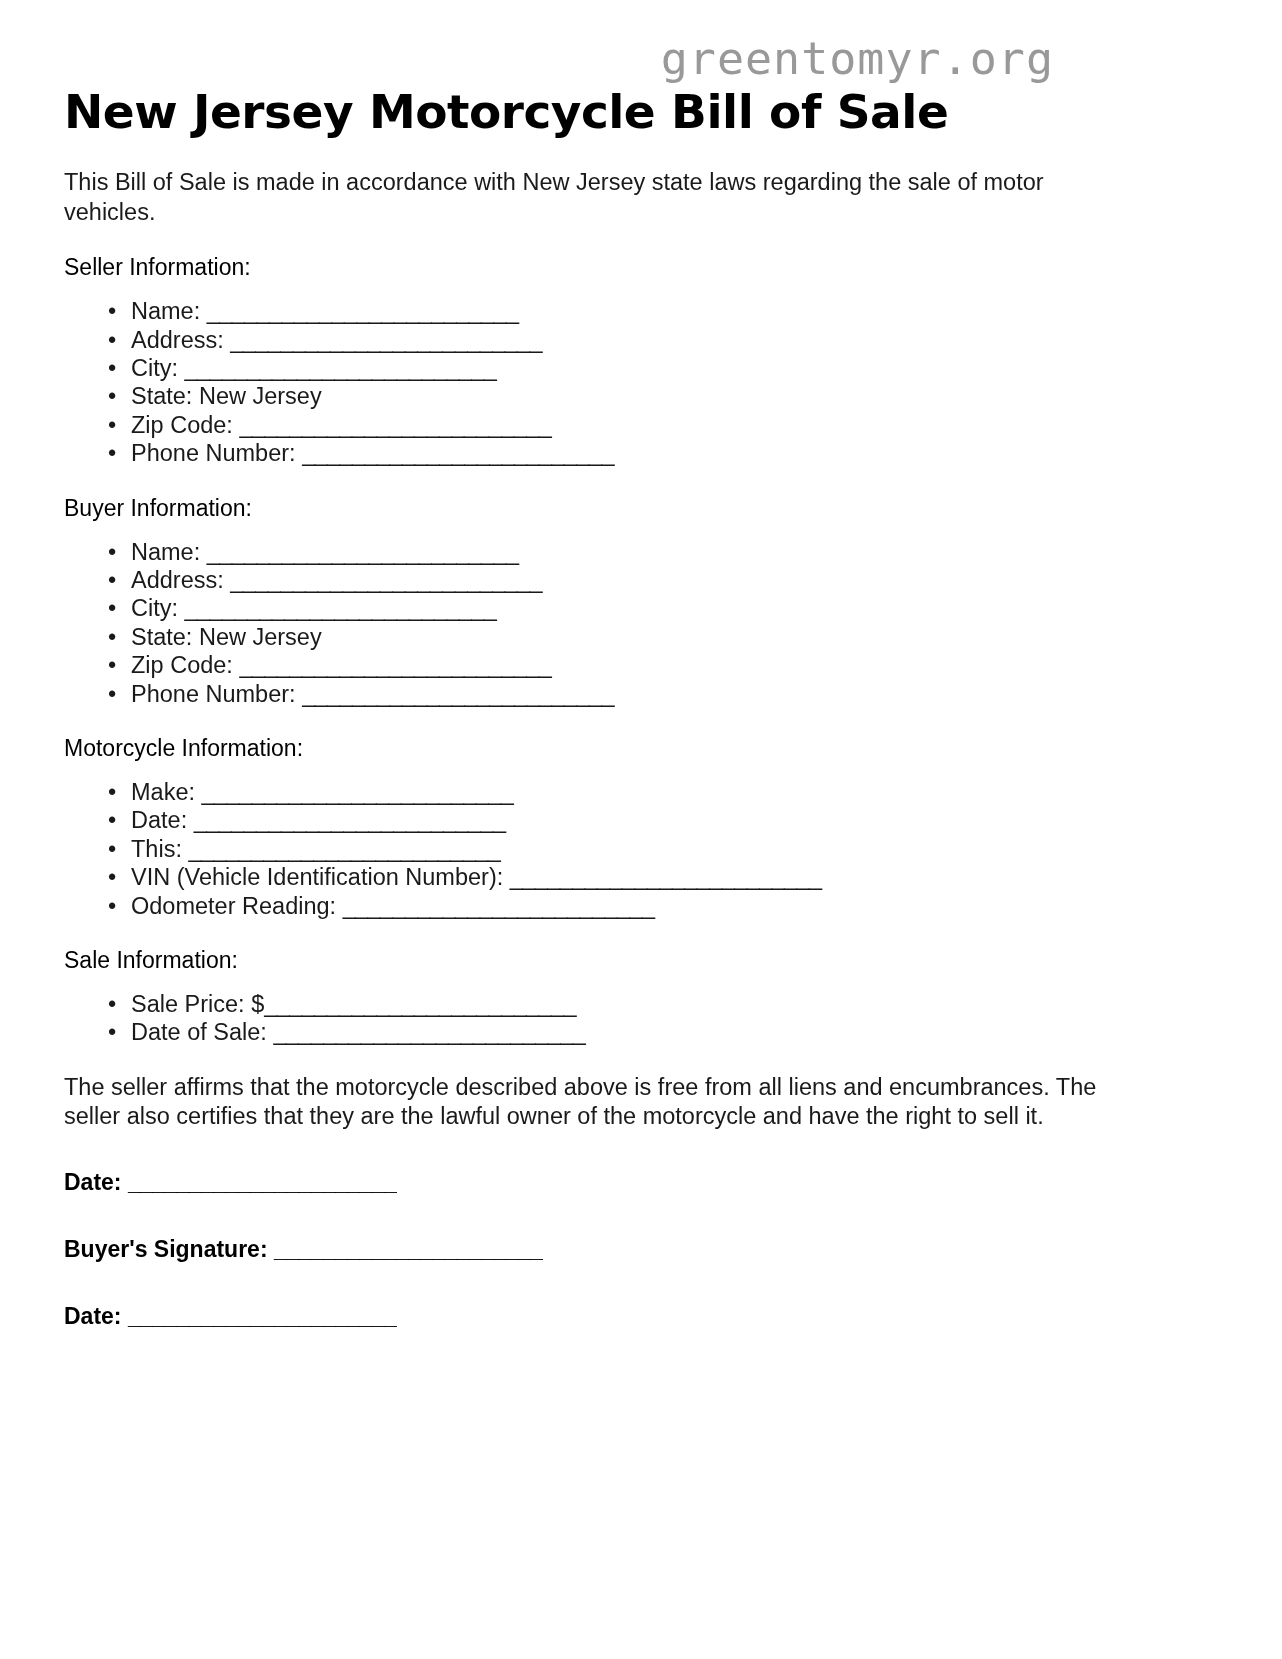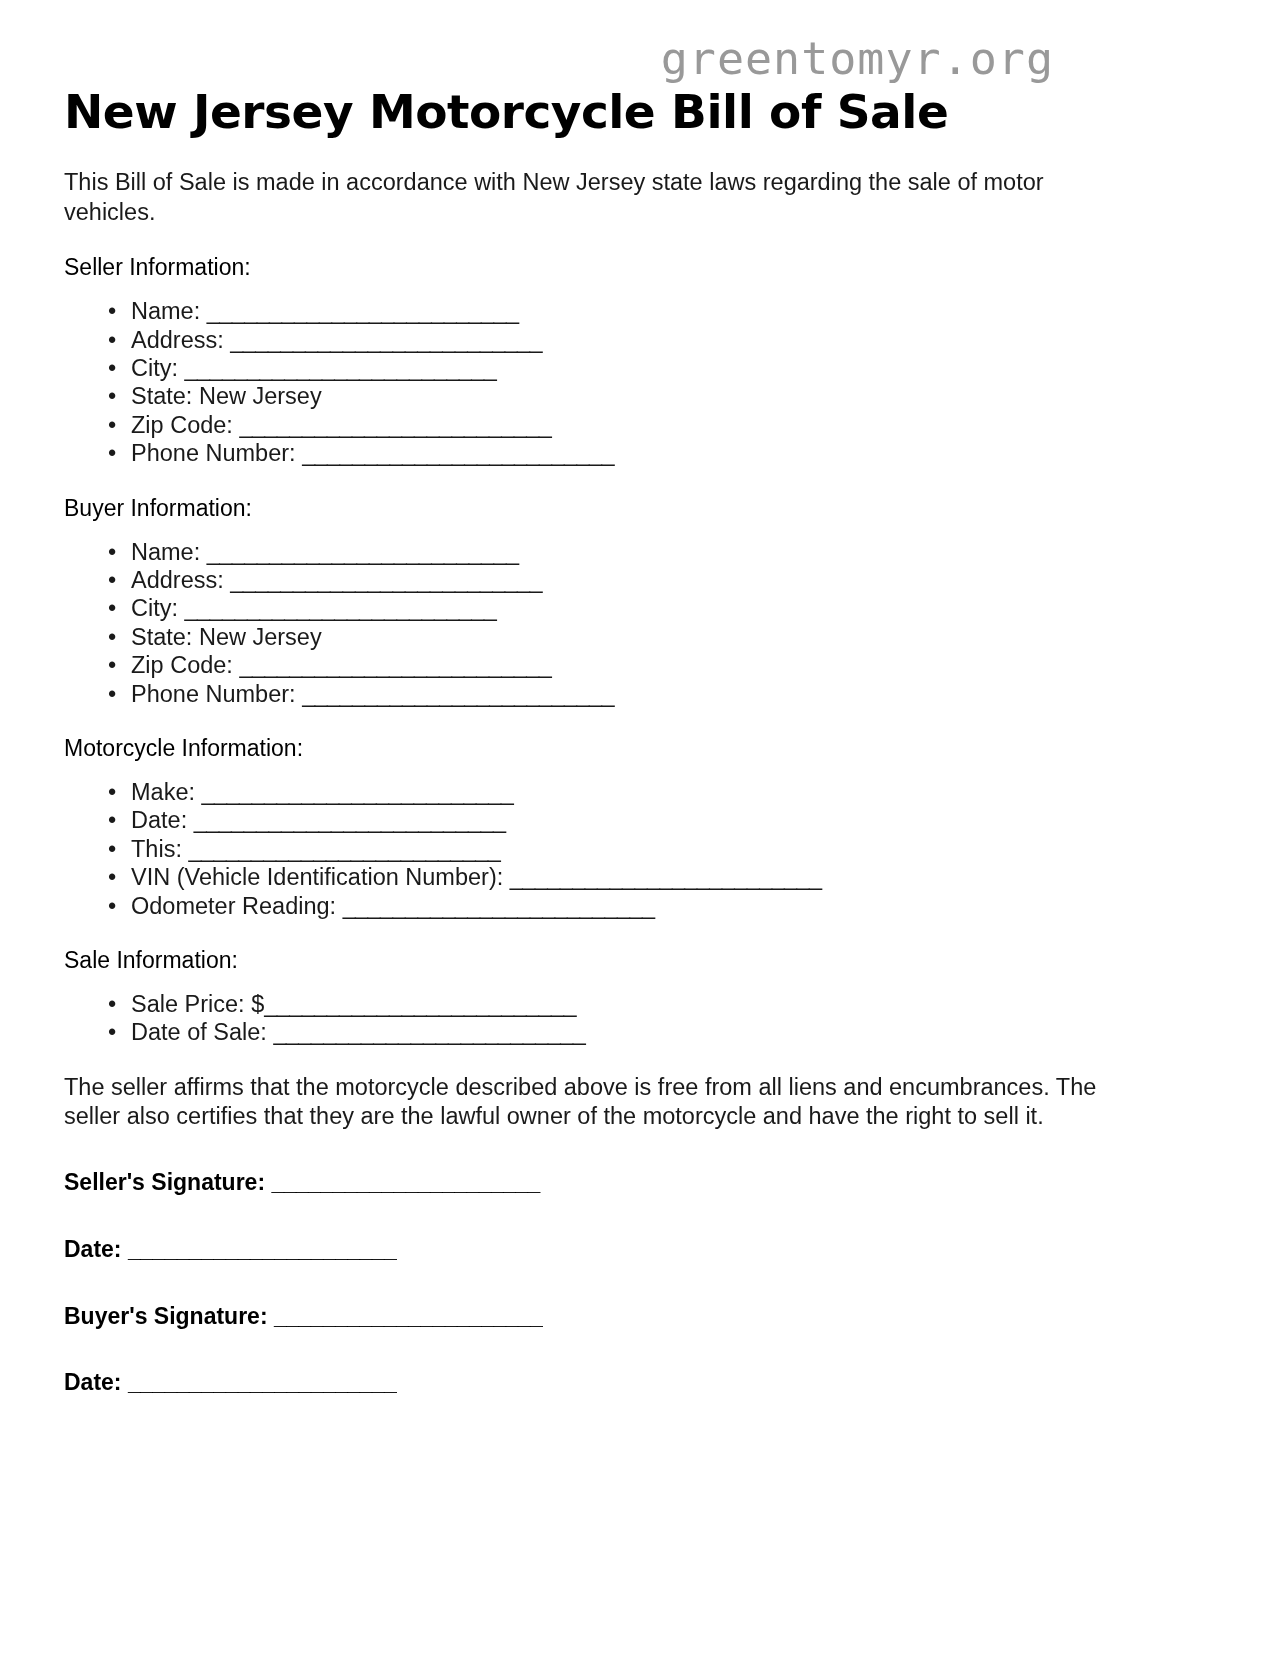--- a/index.html
+++ b/index.html
@@ -161,21 +161,20 @@
       <h2 class="section-heading">Sale Information:</h2>
       <ul class="field-list">
         <li><span class="bullet">•</span><span>Sale Price: $</span><span class="blank">_________________________</span></li>
         <li><span class="bullet">•</span><span>Date of Sale:</span> <span class="blank">_________________________</span></li>
       </ul>
 
       <p class="para">The seller affirms that the motorcycle described above is free from all liens and encumbrances. The seller also certifies that they are the lawful owner of the motorcycle and have the right to sell it.</p>
 
 
       <div class="sig-block gap-top">
-        <p class="sig-line"><span>Seller's Signature:</span> <span class="blank">______________________</span></p>
         <p class="sig-line"><span>Date:</span> <span class="blank">______________________</span></p>
         <p class="sig-line"><span>Buyer's Signature:</span> <span class="blank">______________________</span></p>
         <p class="sig-line"><span>Date:</span> <span class="blank">______________________</span></p>
       </div>
 
     </div>
   </div>
 </div>
 
 </body></html>

